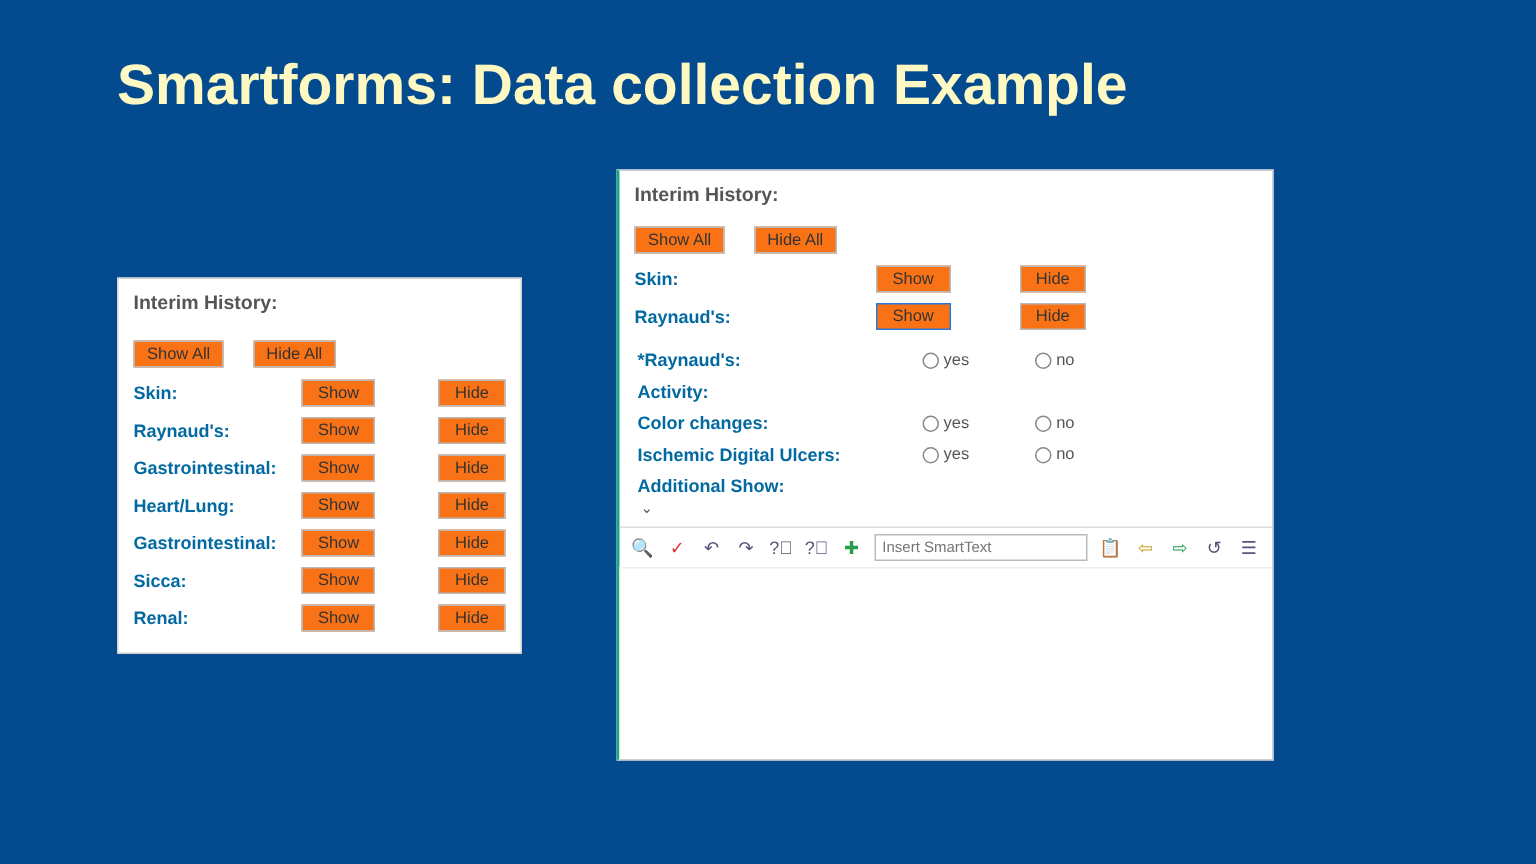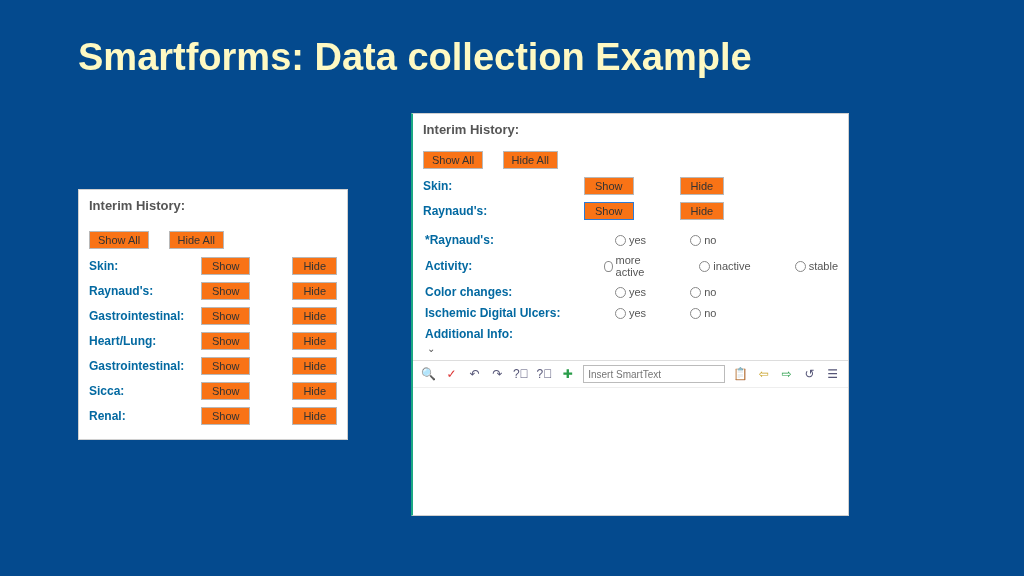--- a/index.html
+++ b/index.html
@@ -181,34 +181,20 @@
                 <span>yes</span>
               </span>
             <span class="radio">
                 <span class="radio-circle"></span>
                 <span>no</span>
               </span>
           </span>
         </div>
         <div class="sub-row">
           <span class="sub-label">Activity:</span>
-          <span class="radio-grp">
-            <span class="radio">
-                <span class="radio-circle"></span>
-                <span>more active</span>
-              </span>
-            <span class="radio">
-                <span class="radio-circle"></span>
-                <span>inactive</span>
-              </span>
-            <span class="radio">
-                <span class="radio-circle"></span>
-                <span>stable</span>
-              </span>
-          </span>
         </div>
         <div class="sub-row">
           <span class="sub-label">Color changes:</span>
           <span class="radio-grp">
             <span class="radio">
                 <span class="radio-circle"></span>
                 <span>yes</span>
               </span>
             <span class="radio">
                 <span class="radio-circle"></span>
@@ -223,21 +209,21 @@
                 <span class="radio-circle"></span>
                 <span>yes</span>
               </span>
             <span class="radio">
                 <span class="radio-circle"></span>
                 <span>no</span>
               </span>
           </span>
         </div>
         <div class="sub-row">
-          <span class="sub-label">Additional Info:</span>
+          <span class="sub-label">Additional Show:</span>
         </div>
         <div class="expand-caret">⌄</div>
       </div>
     </div>
 
     <div class="toolbar">
       <span class="tb-ic">🔍</span>
       <span class="tb-ic" style="color:#d33;">✓</span>
       <span class="tb-ic">↶</span>
       <span class="tb-ic">↷</span>

